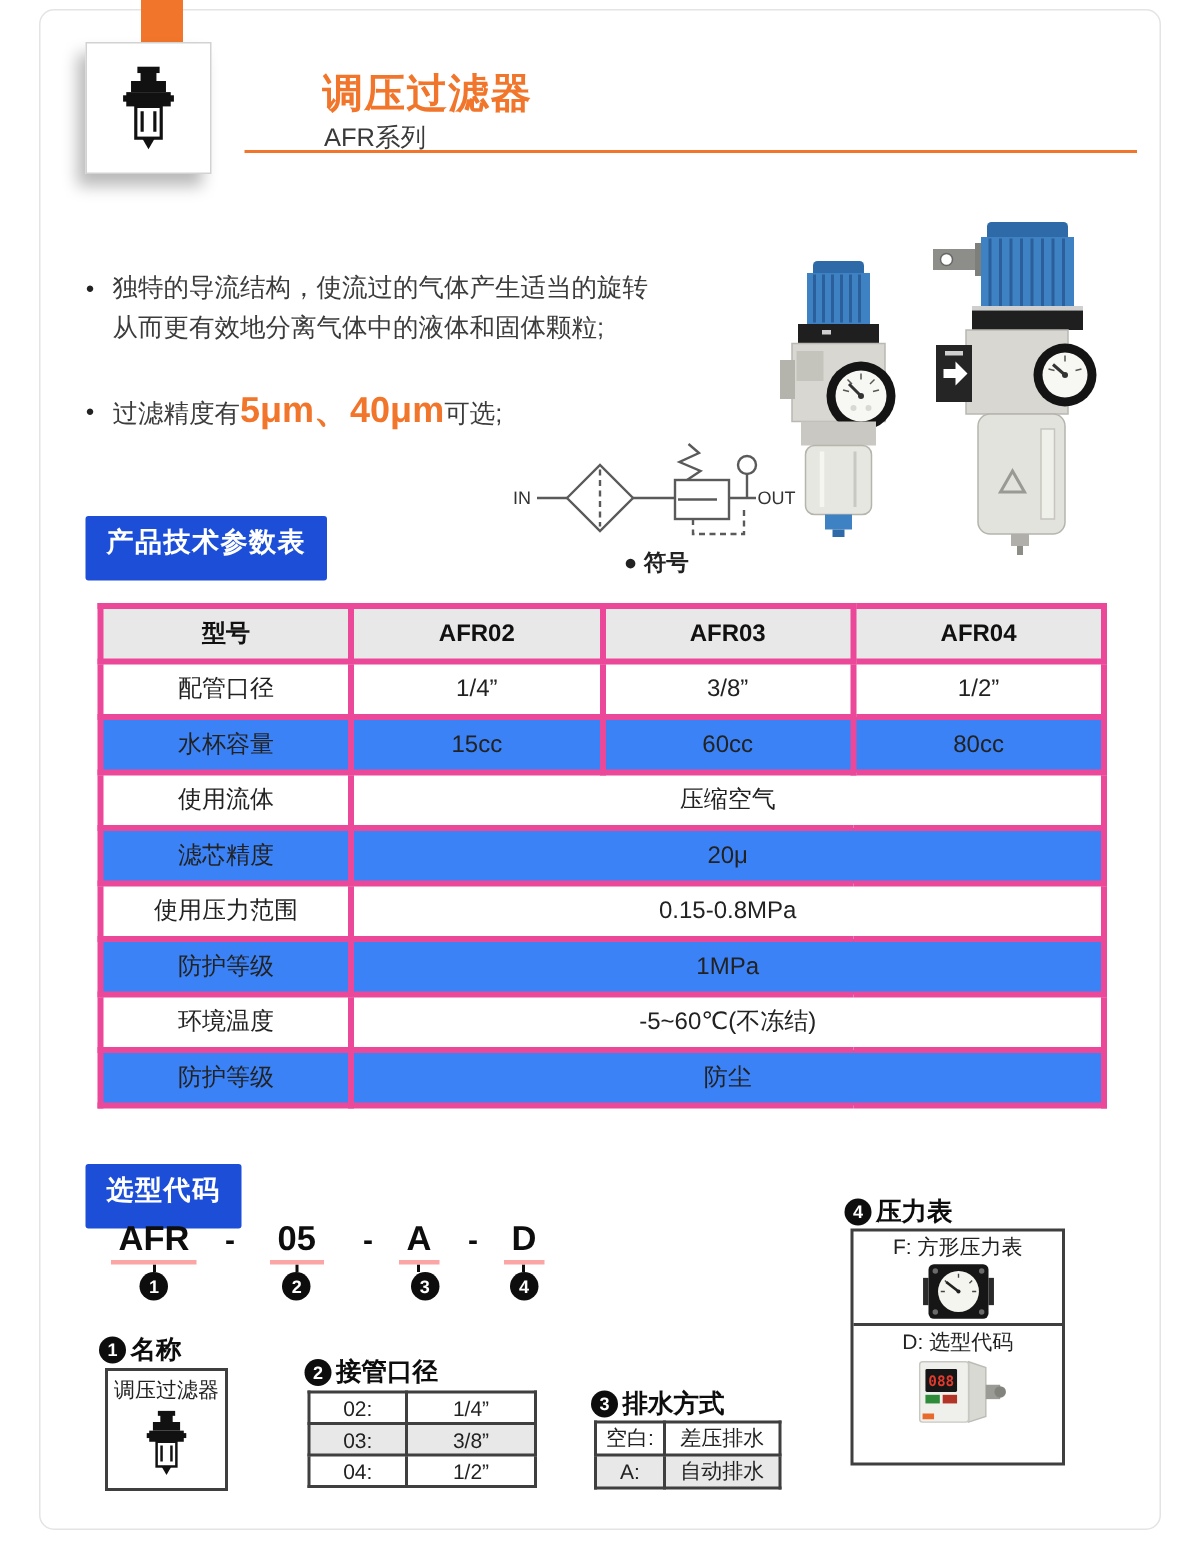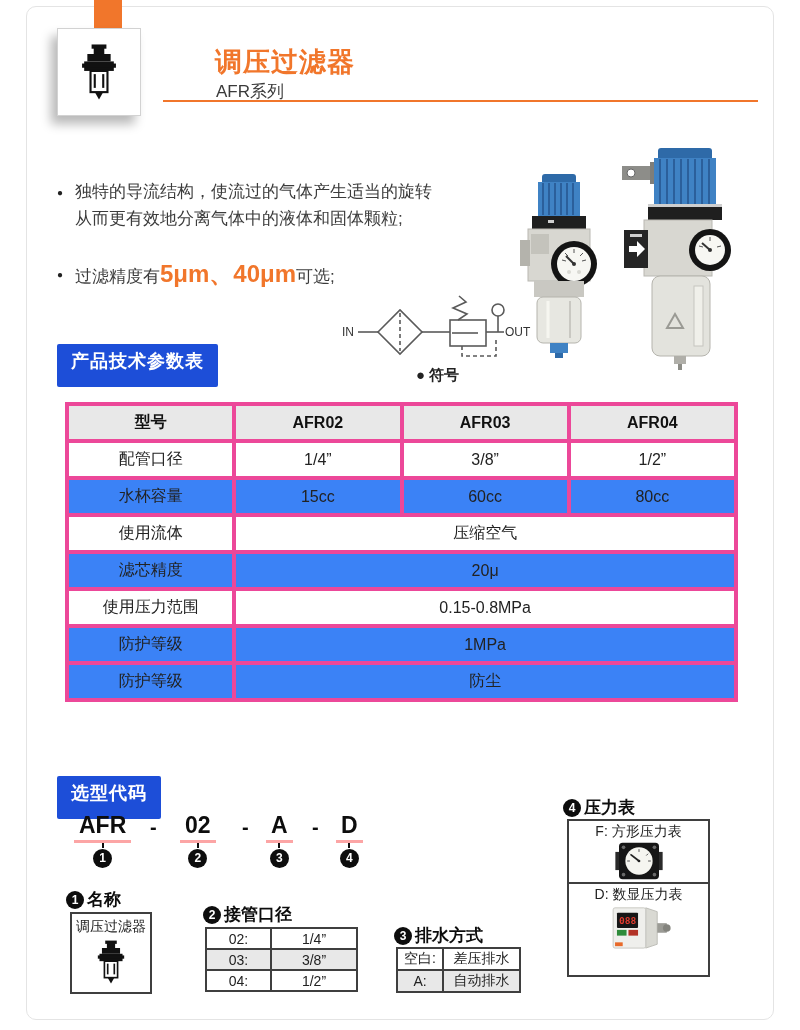--- a/index.html
+++ b/index.html
@@ -239,42 +239,46 @@
       <td colspan="3">20μ</td>
     </tr>
     <tr>
       <td class="lbl">使用压力范围</td>
       <td colspan="3">0.15-0.8MPa</td>
     </tr>
     <tr class="alt">
       <td class="lbl">防护等级</td>
       <td colspan="3">1MPa</td>
     </tr>
+    <tr>
+      <td class="lbl">环境温度</td>
+      <td colspan="3">-5~60℃(不冻结)</td>
+    </tr>
     <tr class="alt">
       <td class="lbl">防护等级</td>
       <td colspan="3">防尘</td>
     </tr>
   </tbody>
     </table>
 
   <div class="badge badge-order">选型代码</div>
 
   <div class="code-part" style="left:74px; top:812px;">
     <span class="code-text">AFR</span>
     <div class="tick"></div>
     <span class="num-circle">1</span>
   </div>
   <div class="code-sep" style="left:150px; top:816px;">-</div>
   <div class="code-part" style="left:180px; top:812px;">
-    <span class="code-text">02</span>
+    <span class="code-text">05</span>
     <div class="tick"></div>
     <span class="num-circle">2</span>
   </div>
   <div class="code-sep" style="left:242px; top:816px;">-</div>
-  <div class="code-part" style="left:266px; top:812px;">
+  <div class="code-part" style="left:266px; top:812px;text-align:right;">
     <span class="code-text">A</span>
     <div class="tick"></div>
     <span class="num-circle">3</span>
   </div>
   <div class="code-sep" style="left:312px; top:816px;">-</div>
   <div class="code-part" style="left:336px; top:812px;">
     <span class="code-text">D</span>
     <div class="tick"></div>
     <span class="num-circle">4</span>
   </div>
@@ -359,21 +363,21 @@
         </g>
         <line x1="28" y1="22" x2="19" y2="15" stroke="#222" stroke-width="2"></line>
         <circle cx="28" cy="22" r="1.5" fill="#222"></circle>
         <circle cx="11" cy="7" r="2" fill="#6a6a6a"></circle>
           <circle cx="45" cy="7" r="2" fill="#6a6a6a"></circle>
         <circle cx="11" cy="37" r="2" fill="#6a6a6a"></circle>
           <circle cx="45" cy="37" r="2" fill="#6a6a6a"></circle>
       </svg>
     </div>
     <div class="gauge-opt gopt3">
-      <div>D: 数显压力表</div>
+      <div>D: 选型代码</div>
       <svg width="66" height="46" viewBox="0 0 66 48">
         <polygon points="40,4 52,8 52,42 40,46" fill="#d9d9d3" stroke="#bcbcb6"></polygon>
         <rect x="6" y="4" width="34" height="42" rx="2" fill="#efefec" stroke="#c8c8c2"></rect>
         <rect x="10" y="9" width="22" height="16" rx="1" fill="#161616"></rect>
         <text x="12" y="21" font-size="10" font-weight="bold" fill="#e23b2e" font-family="DejaVu Sans Mono, monospace">088</text>
         <rect x="10" y="27" width="10" height="6" fill="#2e8b3a"></rect>
         <rect x="22" y="27" width="10" height="6" fill="#b33327"></rect>
         <rect x="8" y="40" width="8" height="4" fill="#e86a2a"></rect>
         <rect x="52" y="20" width="10" height="10" fill="#9b9b95"></rect>
         <circle cx="62" cy="25" r="4" fill="#83837d"></circle>

